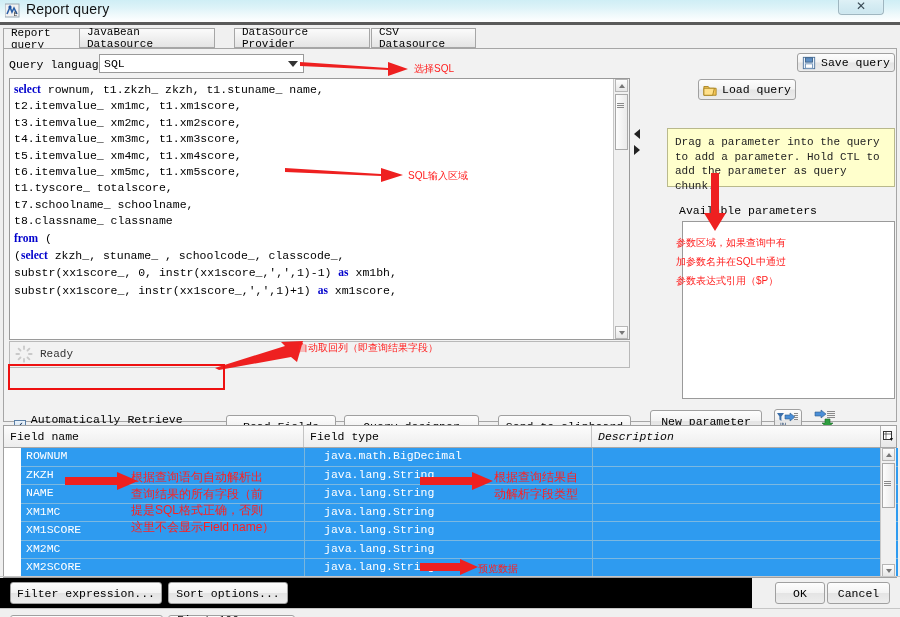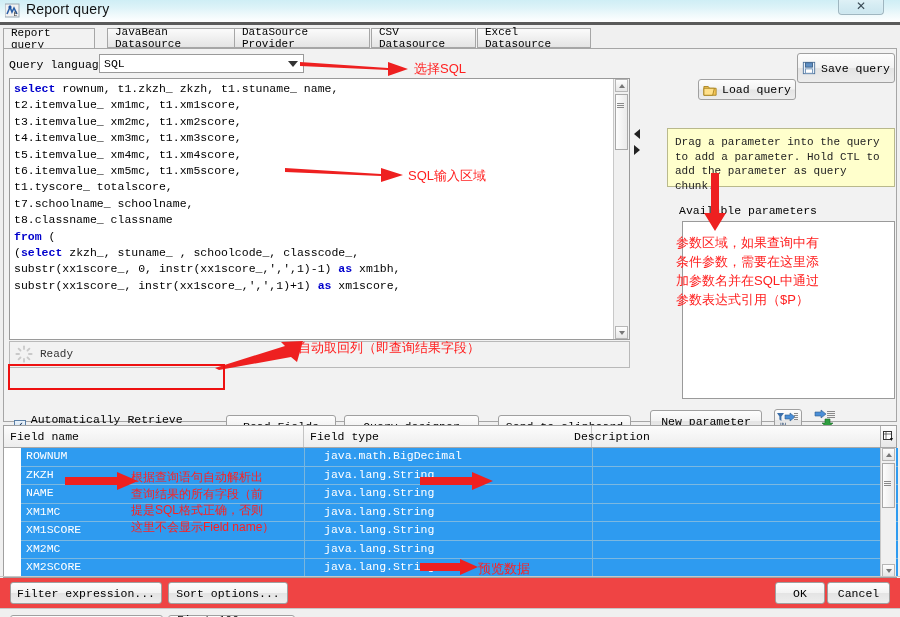--- a/index.html
+++ b/index.html
@@ -91,21 +91,21 @@
   
   .sqlwrap{
     position:absolute;left:5px;top:29px;width:621px;height:262px;
     border:1px solid #9a9a9a;background:#fff;box-sizing:border-box;overflow:hidden;
   }
   .sqltext{
     position:absolute;left:4px;top:2px;width:600px;
     font-family:"Liberation Mono", monospace;font-size:11.5px;line-height:16.4px;
     color:#000;white-space:pre;
   }
-  .kw{color:#0000cc;font-weight:bold;}
+  .kw{color:#0000cc;font-weight:bold;font-family:Liberation Serif, serif;}
   .sqlscroll{
     position:absolute;right:0;top:0;width:15px;height:260px;background:#f0f0f0;border-left:1px solid #c8c8c8;
   }
   .sb-up,.sb-dn{
     position:absolute;left:1px;width:13px;height:13px;background:linear-gradient(to bottom,#fdfdfd,#e6e6e6);
     border:1px solid #b5b5b5;box-sizing:border-box;display:flex;align-items:center;justify-content:center;
   }
   .sb-up{top:0;}
   .sb-dn{bottom:0;}
   .sb-up i{width:0;height:0;border-left:3px solid transparent;border-right:3px solid transparent;border-bottom:4px solid #777;display:block;}
@@ -142,21 +142,21 @@
   .chk{
     width:12px;height:12px;border:1px solid #5b7fa6;background:linear-gradient(to bottom,#eaf3fb,#c9dcee);
     display:flex;align-items:center;justify-content:center;box-sizing:border-box;margin-right:5px;
   }
   .chk span{font-size:10px;color:#0b2a52;line-height:1;}
   .chk-label{font-family:"Liberation Mono",monospace;font-size:11.5px;color:#000;}
 
   
   .redbox{position:absolute;border:2px solid #ee1111;box-sizing:border-box;}
   .anno{
-    position:absolute;color:#ff2020;font-family:"Liberation Sans",sans-serif;font-size:13px;
+    position:absolute;color:#ff2020;font-family:"Liberation Sans",sans-serif;font-size:10px;
     white-space:nowrap;line-height:17px;
   }
   .arrow-svg{position:absolute;}
 
   
   .tipbox{
     position:absolute;left:663px;top:79px;width:228px;height:59px;
     background:#ffffcc;border:1px solid #b9b98c;box-sizing:border-box;
     font-family:"Liberation Mono",monospace;font-size:11px;color:#222;
     padding:6px 7px;line-height:14.5px;
@@ -211,21 +211,21 @@
     position:absolute;right:0;top:22px;width:15px;height:129px;background:#f0f0f0;border-left:1px solid #c8c8c8;
   }
   .colbtn{
     position:absolute;right:0;top:0;width:16px;height:21px;
     background:linear-gradient(to bottom,#fcfcfc,#e8e8e8);border-left:1px solid #b0b0b0;box-sizing:border-box;
     display:flex;align-items:center;justify-content:center;
   }
 
   
   .bottombar1{
-    position:absolute;left:0;top:553px;width:900px;height:30px;background:#ef4444;
+    position:absolute;left:0;top:553px;width:752px;height:30px;background:#000000;
   }
   .bottombar2{
     position:absolute;left:0;top:583px;width:900px;height:34px;background:#f0f0f0;
     border-top:1px solid #c6c6c6;
   }
   .sep{
     position:absolute;left:0;top:551px;width:900px;height:1px;background:#c6c6c6;
   }
 </style>
 </head>
@@ -245,51 +245,48 @@
       <div class="close-x">✕</div>
     </div>
   </div>
 
   <div class="frame">
 
     <div class="tabstrip">
       <div class="tab active" style="left:0;width:92px;">
         <span>Report query</span>
       </div>
-      <div class="tab" style="left:104px;width:136px;">
+      <div class="tab" style="left:76px;width:136px;">
         <span>JavaBean Datasource</span>
       </div>
       <div class="tab" style="left:231px;width:136px;">
         <span>DataSource Provider</span>
       </div>
       <div class="tab" style="left:368px;width:105px;">
         <span>CSV Datasource</span>
-      </div>
-      <div class="tab" style="left:474px;width:114px;">
-        <span>Excel Datasource</span>
       </div>
     </div>
     <div class="tabline"></div>
 
     <div class="panel">
 
       <div class="lbl" id="ql-label">Query language</div>
       <div class="combo">
         <div class="val">SQL</div>
         <div class="arrow"></div>
       </div>
 
       <div class="btn" style="left:694px;top:4px;width:98px;height:21px;margin-top:26px;">
         <svg width="14" height="14" viewBox="0 0 16 16" style="margin-right:5px;">
           <path d="M1 4h5l1.5 2H15v8H1z" fill="#f4c557" stroke="#a6811f"></path>
           <path d="M1 6h12l-2 8H1z" fill="#ffe08a" stroke="#a6811f"></path>
         </svg>
         <span>Load query</span>
       </div>
-      <div class="btn" style="left:793px;top:4px;width:98px;height:30px;">
+      <div class="btn" style="left:793px;top:4px;width:98px;height:19px;">
         <svg width="14" height="14" viewBox="0 0 16 16" style="margin-right:5px;">
           <rect x="1.5" y="1.5" width="13" height="13" fill="#e9f2fb" stroke="#4a6f99"></rect>
           <rect x="4" y="2" width="8" height="5" fill="#5e8fc4" stroke="#3a5e86"></rect>
           <rect x="4" y="9" width="8" height="5" fill="#fff" stroke="#6c8fb5"></rect>
         </svg>
         <span>Save query</span>
       </div>
 
       <div class="sqlwrap">
         <div class="sqltext" id="sql-text"><div><span class="kw">select</span><span> rownum, t1.zkzh_ zkzh, t1.stuname_ name,</span></div><div><span>t2.itemvalue_ xm1mc, t1.xm1score,</span></div><div><span>t3.itemvalue_ xm2mc, t1.xm2score,</span></div><div><span>t4.itemvalue_ xm3mc, t1.xm3score,</span></div><div><span>t5.itemvalue_ xm4mc, t1.xm4score,</span></div><div><span>t6.itemvalue_ xm5mc, t1.xm5score,</span></div><div><span>t1.tyscore_ totalscore,</span></div><div><span>t7.schoolname_ schoolname,</span></div><div><span>t8.classname_ classname</span></div><div><span class="kw">from</span><span> (</span></div><div><span>(</span><span class="kw">select</span><span> zkzh_, stuname_ , schoolcode_, classcode_,</span></div><div><span>substr(xx1score_, 0, instr(xx1score_,',',1)-1) </span><span class="kw">as</span><span> xm1bh,</span></div><div><span>substr(xx1score_, instr(xx1score_,',',1)+1) </span><span class="kw">as</span><span> xm1score,</span></div></div>
@@ -381,21 +378,21 @@
     </div>
 
     <div class="tablewrap">
       <div class="thead">
         <div class="th" style="left:0;width:300px;">
           <span>Field name</span>
         </div>
         <div class="th" style="left:300px;width:288px;">
           <span>Field type</span>
         </div>
-        <div class="th" style="left:564px;width:288px;border-right:none;">
+        <div class="th" style="left:588px;width:288px;border-right:none;font-style:italic;">
           <span>Description</span>
         </div>
         <div class="colbtn">
           <svg width="12" height="12" viewBox="0 0 12 12">
             <rect x="0.5" y="0.5" width="8" height="8" fill="#fff" stroke="#333"></rect>
             <path d="M3 0.5v8M0.5 3h8" stroke="#333" stroke-width=".7"></path>
             <path d="M7 7l3 0 -1.5 3z" fill="#111"></path>
           </svg>
         </div>
       </div>
@@ -492,21 +489,20 @@
   <svg class="arrow-svg" style="left:285px;top:164px;width:120px;height:20px;" viewBox="0 0 120 20">
     <path d="M0 4 L96 10 L96 4 L118 11 L96 18 L96 12 L0 8 Z" fill="#ee2020"></path>
   </svg>
   <div class="anno" style="left:408px;top:167px;">SQL输入区域</div>
 
   <svg class="arrow-svg" style="left:700px;top:173px;width:30px;height:60px;" viewBox="0 0 30 60">
     <path d="M11 0 L19 0 L19 40 L26 40 L15 58 L4 40 L11 40 Z" fill="#ee2020"></path>
   </svg>
   <div class="anno" style="left:676px;top:233px;line-height:19px;">
     <div>参数区域，如果查询中有</div>
-    <div>条件参数，需要在这里添</div>
     <div>加参数名并在SQL中通过</div>
     <div>参数表达式引用（$P）</div>
   </div>
 
   <svg class="arrow-svg" style="left:215px;top:340px;width:90px;height:30px;" viewBox="0 0 90 30">
     <path d="M0 28 L70 6 L66 2 L88 1 L82 22 L76 17 L4 30 Z" fill="#ee2020"></path>
   </svg>
   <div class="anno" style="left:298px;top:339px;">自动取回列（即查询结果字段）</div>
   <div class="redbox" style="left:8px;top:364px;width:217px;height:26px;"></div>
 
@@ -516,19 +512,23 @@
   <div class="anno" style="left:131px;top:469px;line-height:16.5px;font-size:12px;">
     <div>根据查询语句自动解析出</div>
     <div>查询结果的所有字段（前</div>
     <div>提是SQL格式正确，否则</div>
     <div>这里不会显示Field name）</div>
   </div>
 
   <svg class="arrow-svg" style="left:420px;top:470px;width:75px;height:22px;" viewBox="0 0 75 22">
     <path d="M0 7 L52 7 L52 2 L73 11 L52 20 L52 15 L0 15 Z" fill="#ee2020"></path>
   </svg>
+  <div class="anno" style="left:494px;top:469px;line-height:16.5px;font-size:12px;">
+    <div>根据查询结果自</div>
+    <div>动解析字段类型</div>
+  </div>
 
   <svg class="arrow-svg" style="left:420px;top:558px;width:60px;height:18px;" viewBox="0 0 60 18">
     <path d="M0 5 L40 5 L40 1 L58 9 L40 17 L40 13 L0 13 Z" fill="#ee2020"></path>
   </svg>
   <div class="anno" style="left:478px;top:560px;">预览数据</div>
 
 </div>
 
 </body></html>

